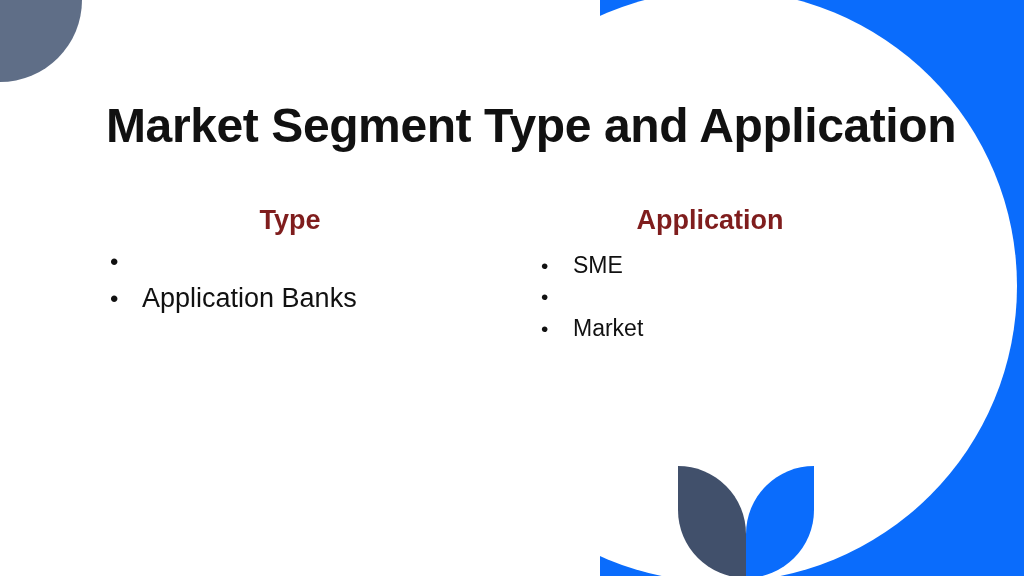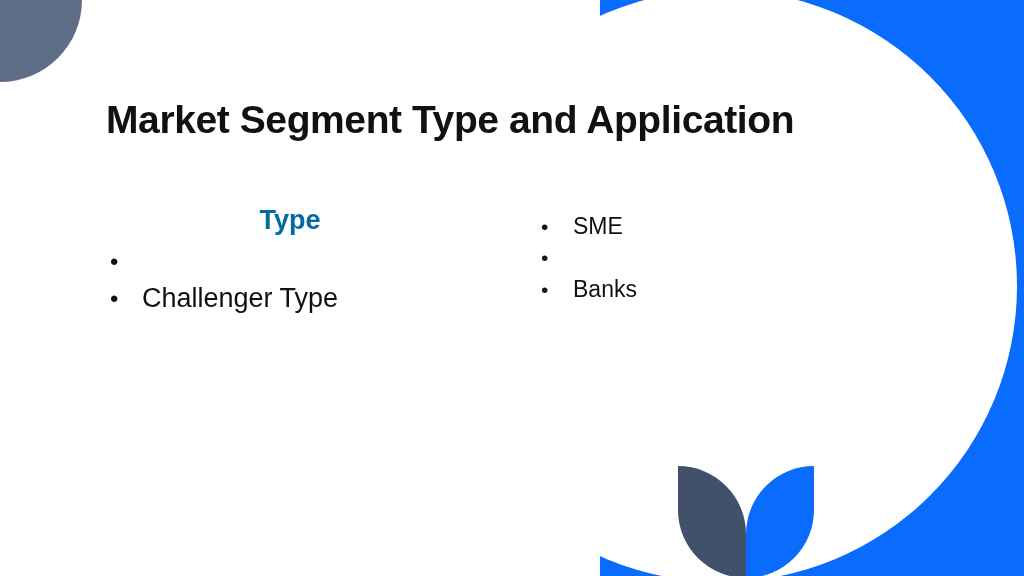--- a/index.html
+++ b/index.html
@@ -113,21 +113,21 @@
   .content {
     position: absolute;
     inset: 0;
   }
 
   .slide-title {
     position: absolute;
     left: 106px;
     top: 98px;
     margin: 0;
-    font-size: 39px;
+    font-size: 48px;
     font-weight: 700;
     letter-spacing: -0.4px;
     color: #111111;
     white-space: nowrap;
     font-stretch: condensed;
   }
 
   .column {
     position: absolute;
   }
@@ -141,21 +141,21 @@
   .col-application {
     left: 520px;
     top: 205px;
     width: 380px;
   }
 
   .col-heading {
     margin: 0 0 14px 0;
     font-size: 27px;
     font-weight: 700;
-    color: #0369a1;
+    color: #7f1d1d;
     text-align: center;
   }
 
   .col-application .col-heading {
     margin-bottom: 8px;
   }
 
   .bullet-list {
     list-style: none;
     margin: 0;
@@ -224,35 +224,36 @@
     <h1 class="slide-title">Market Segment Type and Application</h1>
 
     <div class="column col-type">
       <h2 class="col-heading">Type</h2>
       <ul class="bullet-list">
         <li class="bullet-item">
           <span class="bullet-dot">•</span>
         </li>
         <li class="bullet-item">
           <span class="bullet-dot">•</span>
-          <span class="bullet-text">Challenger Type</span>
+          <span class="bullet-text">Application Banks</span>
         </li>
       </ul>
     </div>
 
     <div class="column col-application">
+      <h2 class="col-heading">Application</h2>
       <ul class="bullet-list">
         <li class="bullet-item">
           <span class="bullet-dot">•</span>
           <span class="bullet-text">SME</span>
         </li>
         <li class="bullet-item">
           <span class="bullet-dot">•</span>
         </li>
         <li class="bullet-item">
           <span class="bullet-dot">•</span>
-          <span class="bullet-text">Banks</span>
+          <span class="bullet-text">Market</span>
         </li>
       </ul>
     </div>
 
   </div>
 </div>
 
 </body></html>

